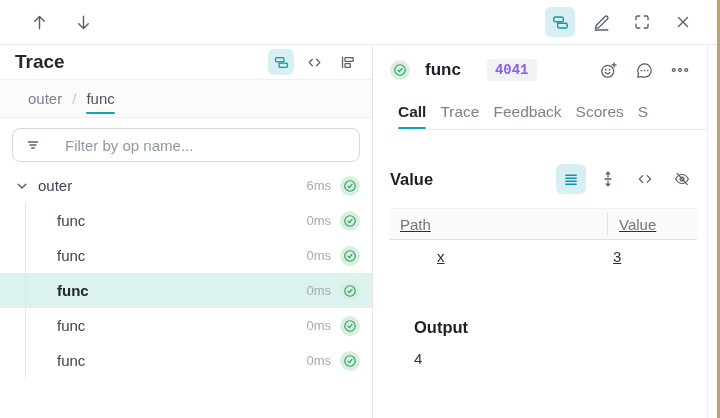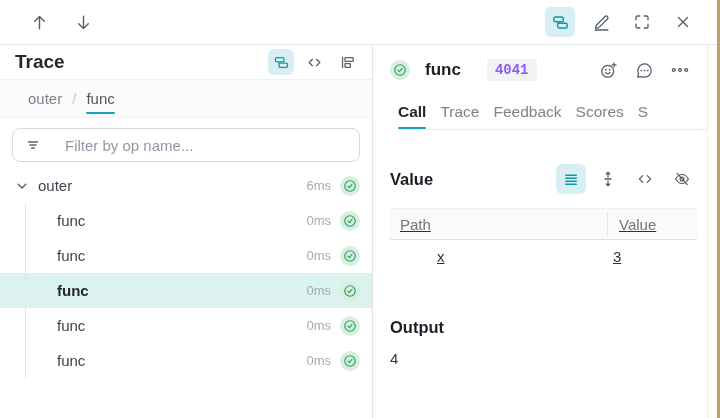--- a/index.html
+++ b/index.html
@@ -85,21 +85,21 @@
   .kv-table { margin-top:12px; margin-right:10px; font-size:15px;text-decoration:underline; }
   .kv-head { display:flex; height:32px; align-items:center; background:#fafafb;
              border-top:1px solid #eef0f2; border-bottom:1px solid #dde0e4; color:#6e7680; }
   .kv-row { display:flex; height:32px; align-items:center; color:#2f353c; }
   .col-path { width:217px; padding-left:10px; }
   .col-value { flex:1; padding-left:11px; }
   .kv-head .col-value { border-left:1px solid #dfe2e6; height:22px; display:flex; align-items:center; }
   .kv-row .col-path { padding-left:47px; }
   .kv-row .col-value { padding-left:6px; border-left:none; }
 
-  .output-section { margin-top:46px; }
+  .output-section { margin-top:46px;margin-left:24px; }
   .output-value { margin-top:13px; font-size:15px; color:#2f353c; }
 </style>
 </head>
 <body>
 
 <div class="app">
 
   <div class="topbar">
     <div class="nav-arrows">
       <button class="icon-btn">

